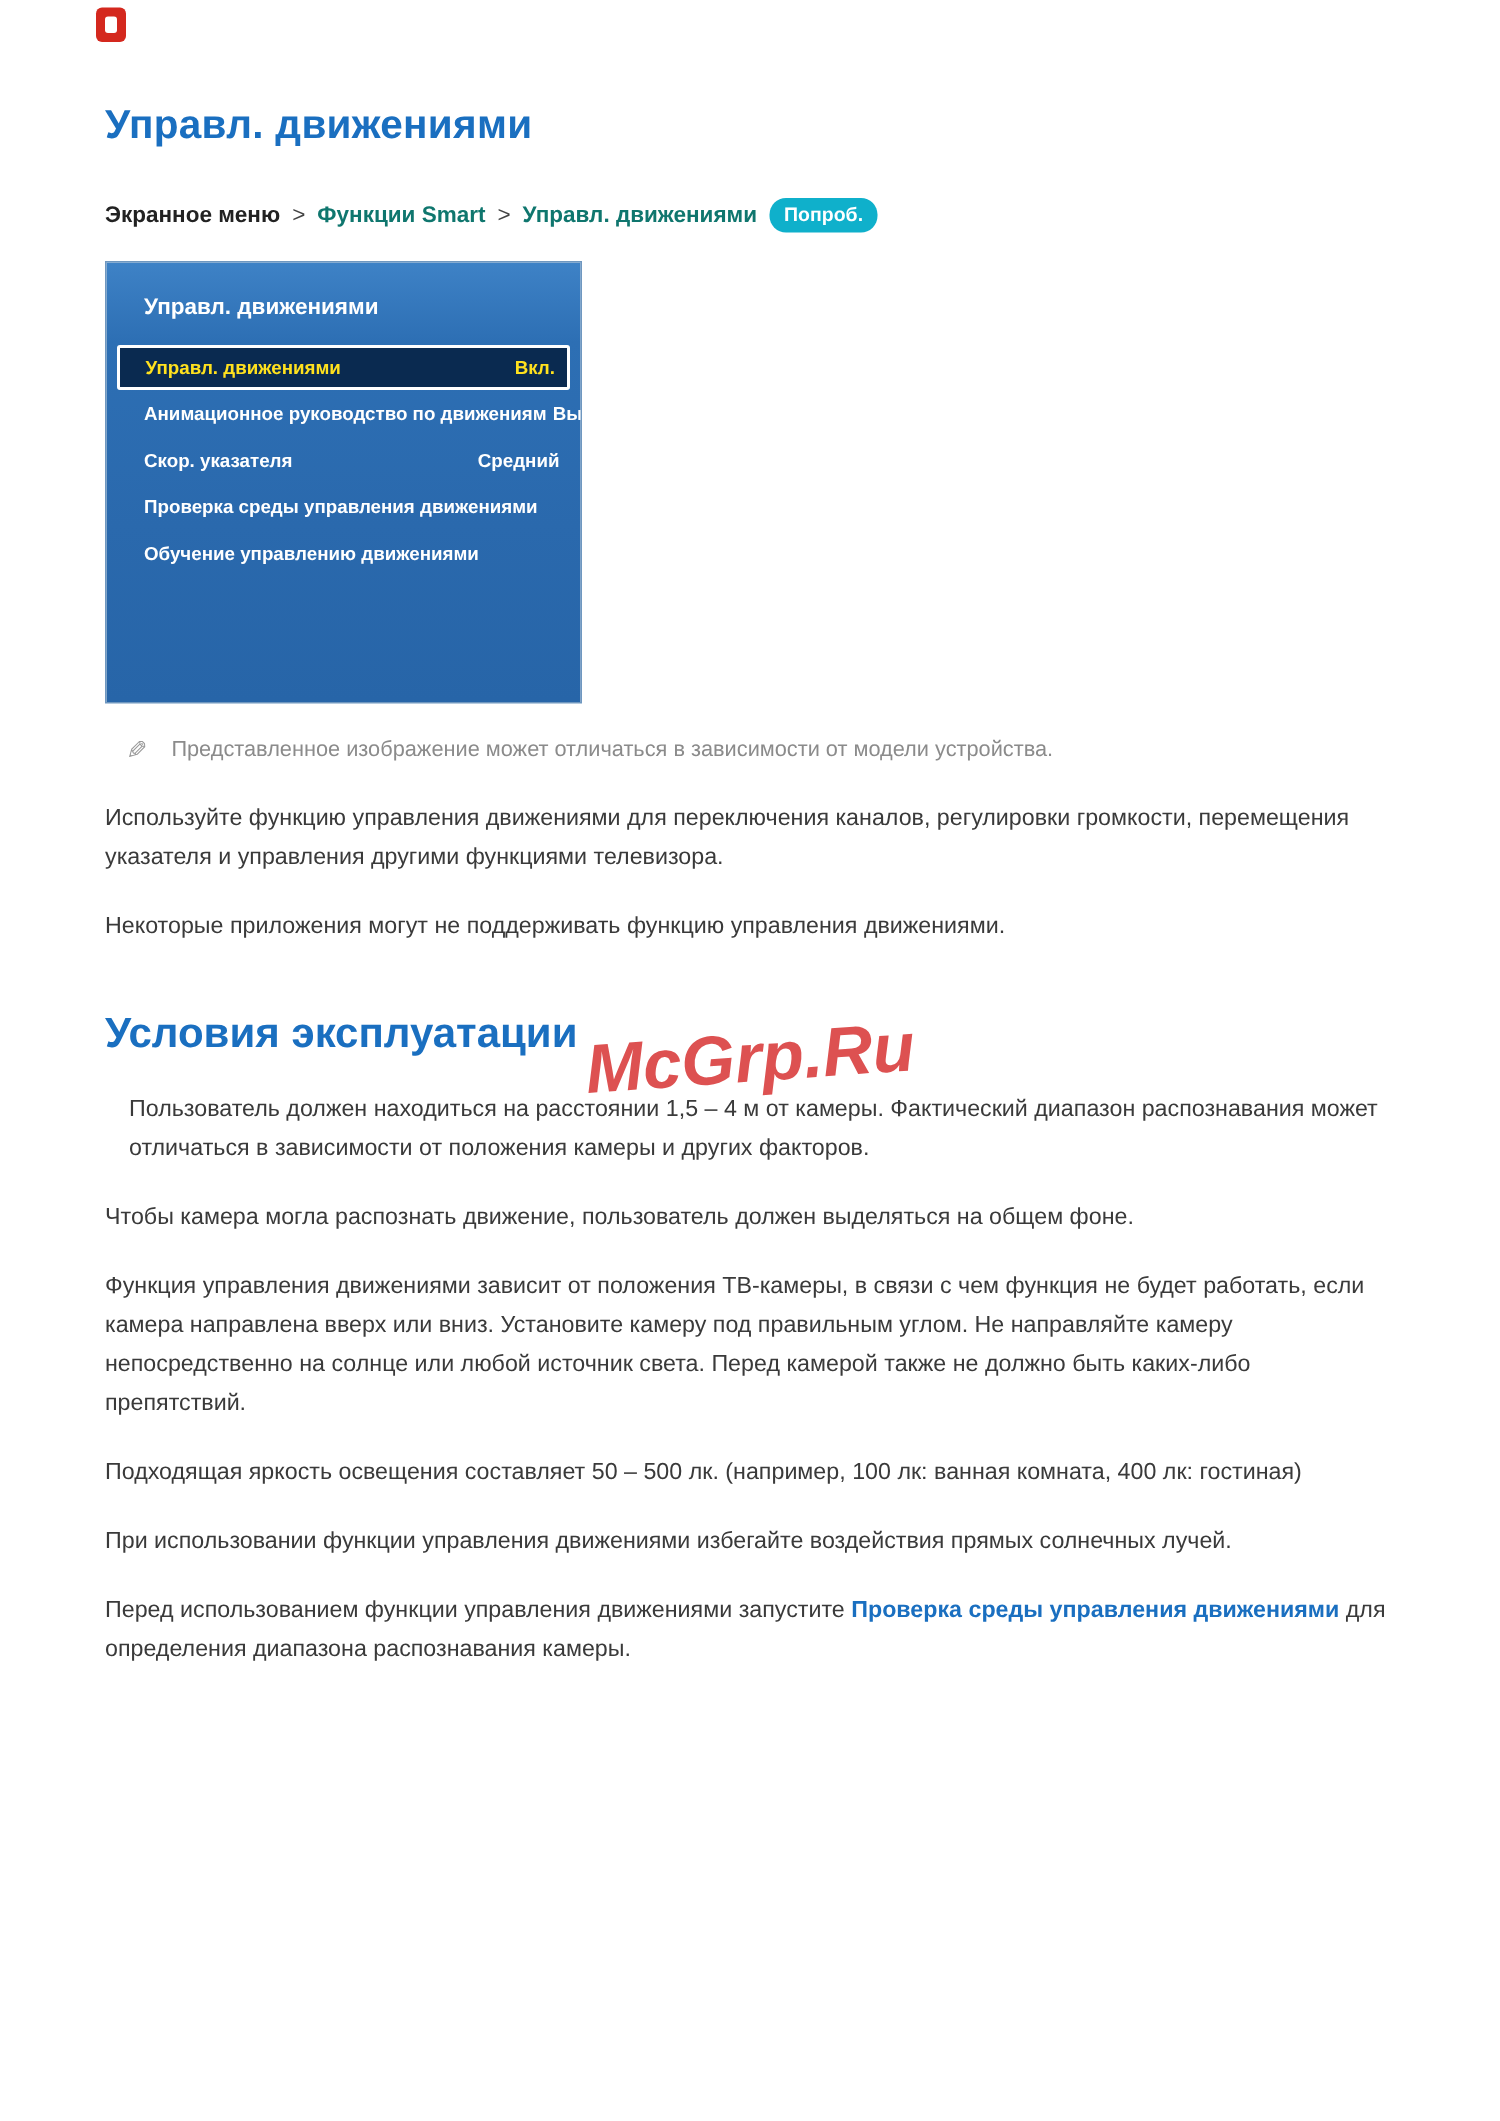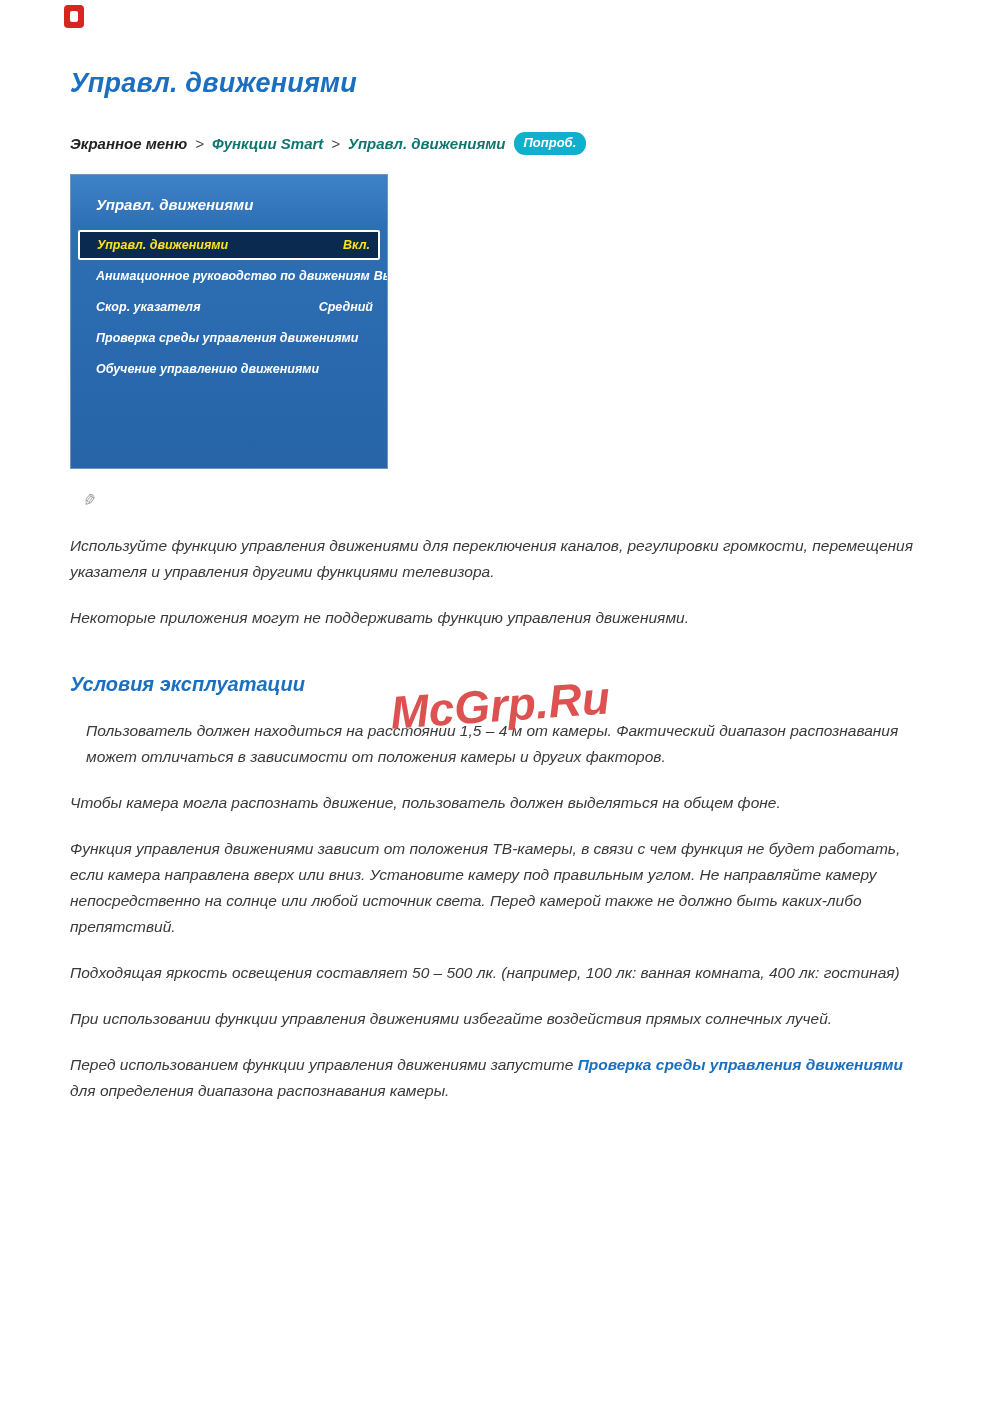--- a/index.html
+++ b/index.html
@@ -1,15 +1,15 @@
 <!DOCTYPE html>
 <html><head>
 <meta charset="utf-8">
 <style>
-  * { margin:0; padding:0; box-sizing:border-box;font-style:italic; }
+  * { margin:0; padding:0; box-sizing:border-box; }
   html,body { background:#ffffff; }
   body {
     width:1000px; height:1414px; position:relative; overflow:hidden;
     font-family:"Liberation Sans", sans-serif; color:#3c3c3c;
   }
   .content { padding:0 70px; }
 
   .site-logo {
     position:absolute; left:64px; top:5px; width:20px; height:23px;
     background:#d4281e; border-radius:4px;
@@ -64,21 +64,21 @@
     padding-left:14px; color:#8b8b8b; font-size:14.5px;
   }
   .pencil-icon { font-size:17px; color:#9a9a9a; transform:scaleX(-1); }
 
   p.body-p {
     margin-top:20px; font-size:15.5px; line-height:26px; color:#3a3a3a;
   }
   p.body-p.first { margin-top:22px; }
 
   .section-heading {
-    margin-top:42px; font-size:20px; font-weight:bold; color:#1a6fc0;
+    margin-top:42px; font-size:28px; font-weight:bold; color:#1a6fc0;
   }
   .section-body p.body-p.first { margin-top:22px;margin-left:16px; }
 
   .inline-link { color:#1a6fc0; font-weight:bold; cursor:pointer; }
 
   .watermark {
     position:absolute; top:678px; left:50%;
     transform:translateX(-50%) rotate(-4deg);
     font-size:46px; font-weight:bold; font-style:italic;
     color:rgba(214, 43, 43, 0.82);
@@ -125,20 +125,21 @@
       </div>
       <div class="tv-row">
         <span class="tv-label">Обучение управлению движениями</span>
         <span class="tv-value"></span>
       </div>
     </div>
   </div>
 
   <div class="note">
     <span class="pencil-icon">✎</span>
+    <span class="note-text">Представленное изображение может отличаться в зависимости от модели устройства.</span>
   </div>
 
   <p class="body-p first">Используйте функцию управления движениями для переключения каналов, регулировки громкости, перемещения указателя и управления другими функциями телевизора.</p>
   <p class="body-p">Некоторые приложения могут не поддерживать функцию управления движениями.</p>
 
   <h2 class="section-heading">Условия эксплуатации</h2>
 
   <div class="section-body">
     <p class="body-p first">Пользователь должен находиться на расстоянии 1,5 – 4 м от камеры. Фактический диапазон распознавания может отличаться в зависимости от положения камеры и других факторов.</p>
     <p class="body-p">Чтобы камера могла распознать движение, пользователь должен выделяться на общем фоне.</p>

